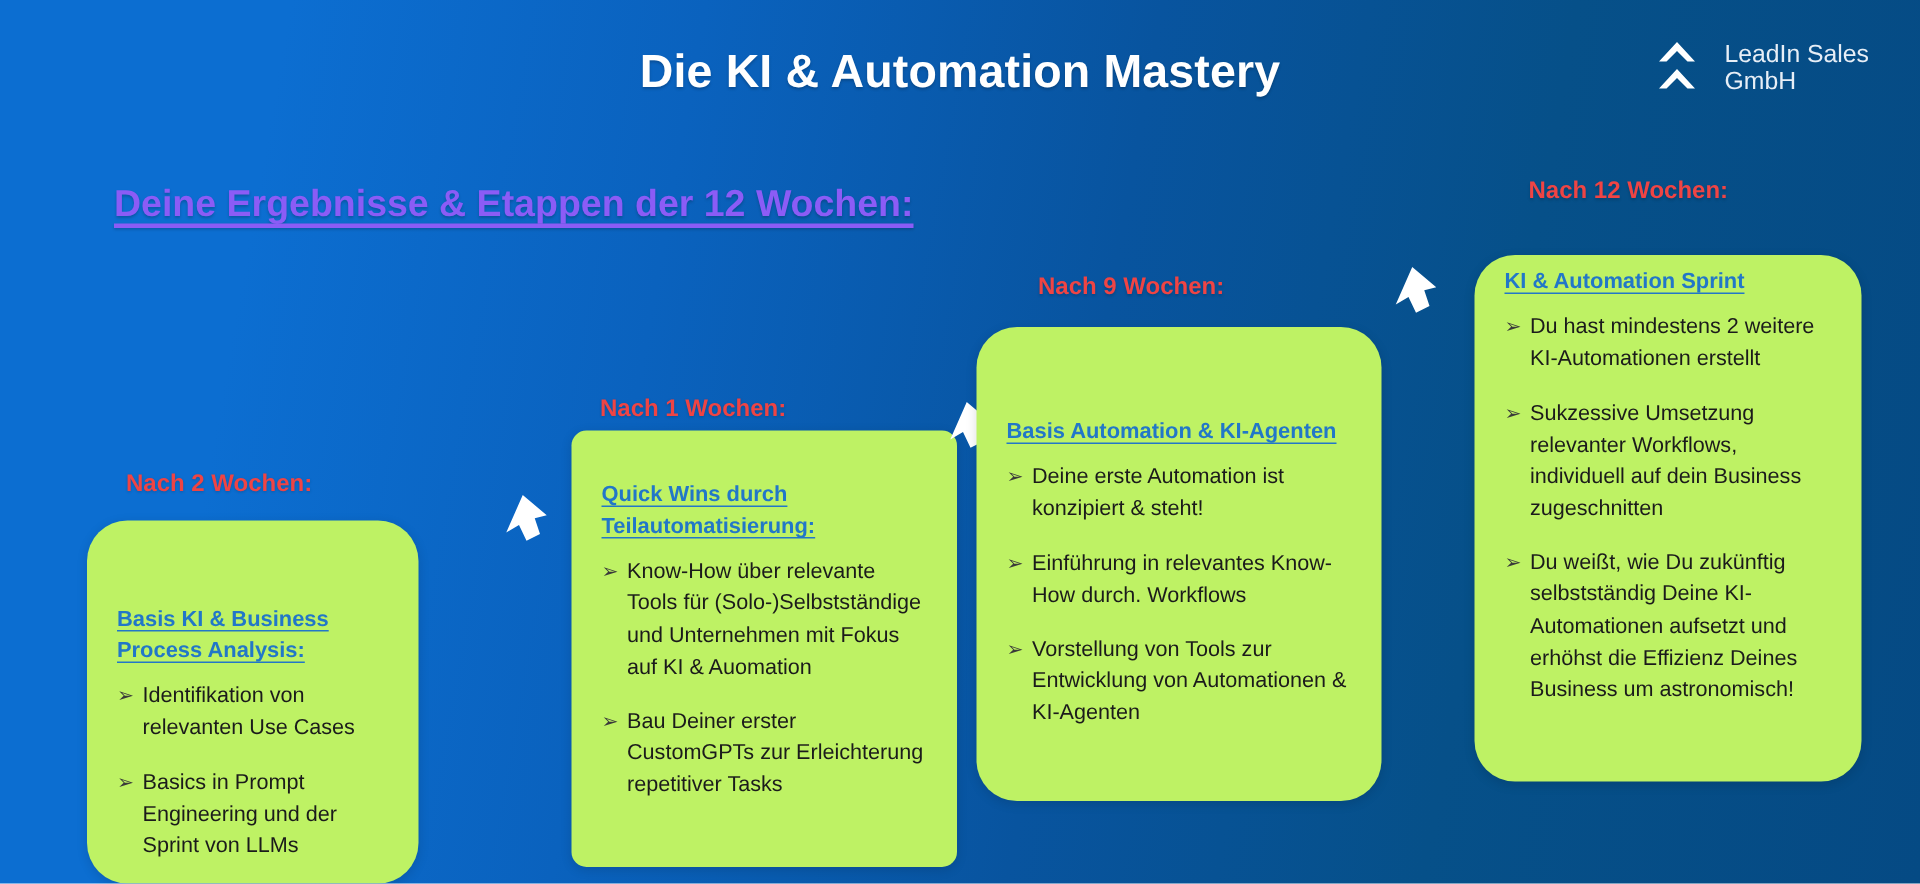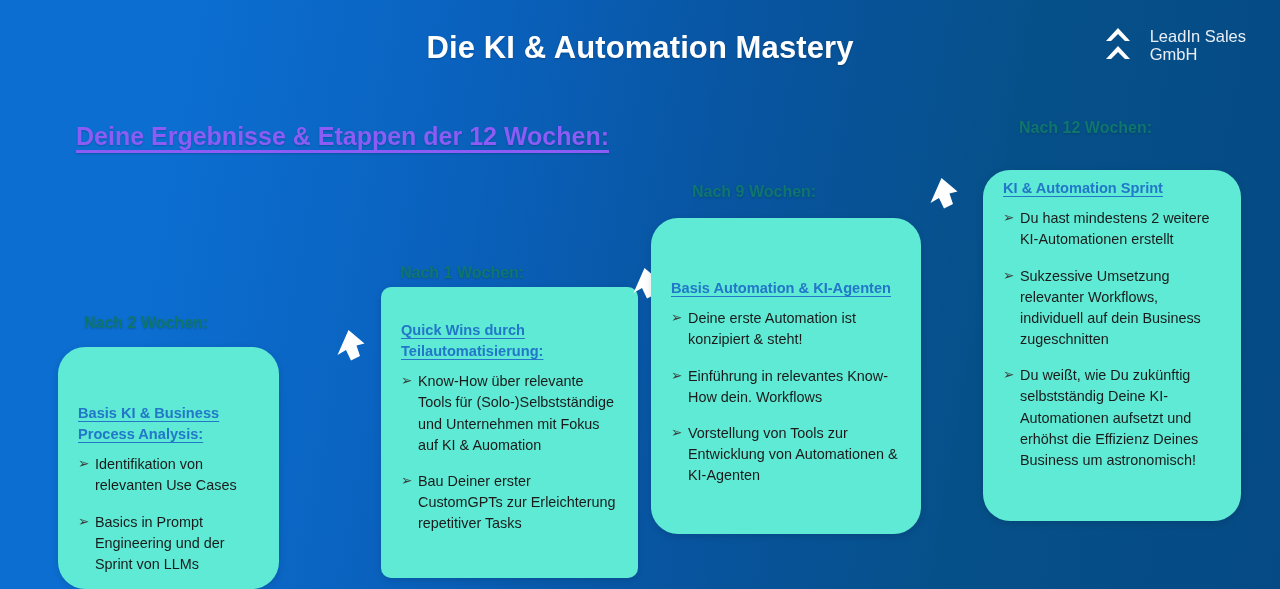--- a/index.html
+++ b/index.html
@@ -65,30 +65,30 @@
     font-weight: bold;
     text-decoration: underline;
     text-underline-offset: 5px;
     text-decoration-thickness: 2.5px;
     text-shadow: 0 1px 2px rgba(0,0,0,0.2);
   }
 
   
   .stage-label {
     position: absolute;
-    color: #0f766e;
+    color: #ef4444;
     font-size: 16px;
     font-weight: bold;
     white-space: nowrap;
     text-shadow: 0 1px 2px rgba(0,0,0,0.18);
   }
 
   .card {
     position: absolute;
-    background: #5eead4;
+    background: #bef264;
     border-radius: 27px;
     overflow: hidden;
     box-shadow: 0 2px 7px rgba(0,0,0,0.13);
   }
   .card-inner {
     padding: 0 20px;
   }
 
   .card-heading {
     color: #2277c8;
@@ -211,21 +211,21 @@
 <div class="card" id="card-3">
   <div class="card-inner">
     <div class="card-heading">Basis Automation &amp; KI-Agenten</div>
     <ul class="bullet-list">
       <li class="bullet">
         <span class="bullet-mark">➢</span>
         <span class="bullet-text">Deine erste Automation ist konzipiert &amp; steht!</span>
       </li>
       <li class="bullet">
         <span class="bullet-mark">➢</span>
-        <span class="bullet-text">Einführung in relevantes Know-How dein. Workflows</span>
+        <span class="bullet-text">Einführung in relevantes Know-How durch. Workflows</span>
       </li>
       <li class="bullet">
         <span class="bullet-mark">➢</span>
         <span class="bullet-text">Vorstellung von Tools zur Entwicklung von Automationen &amp; KI-Agenten</span>
       </li>
     </ul>
   </div>
 </div>
 
 <svg class="arrow" id="arrow-3" width="40" height="46" viewBox="0 0 40 46">

